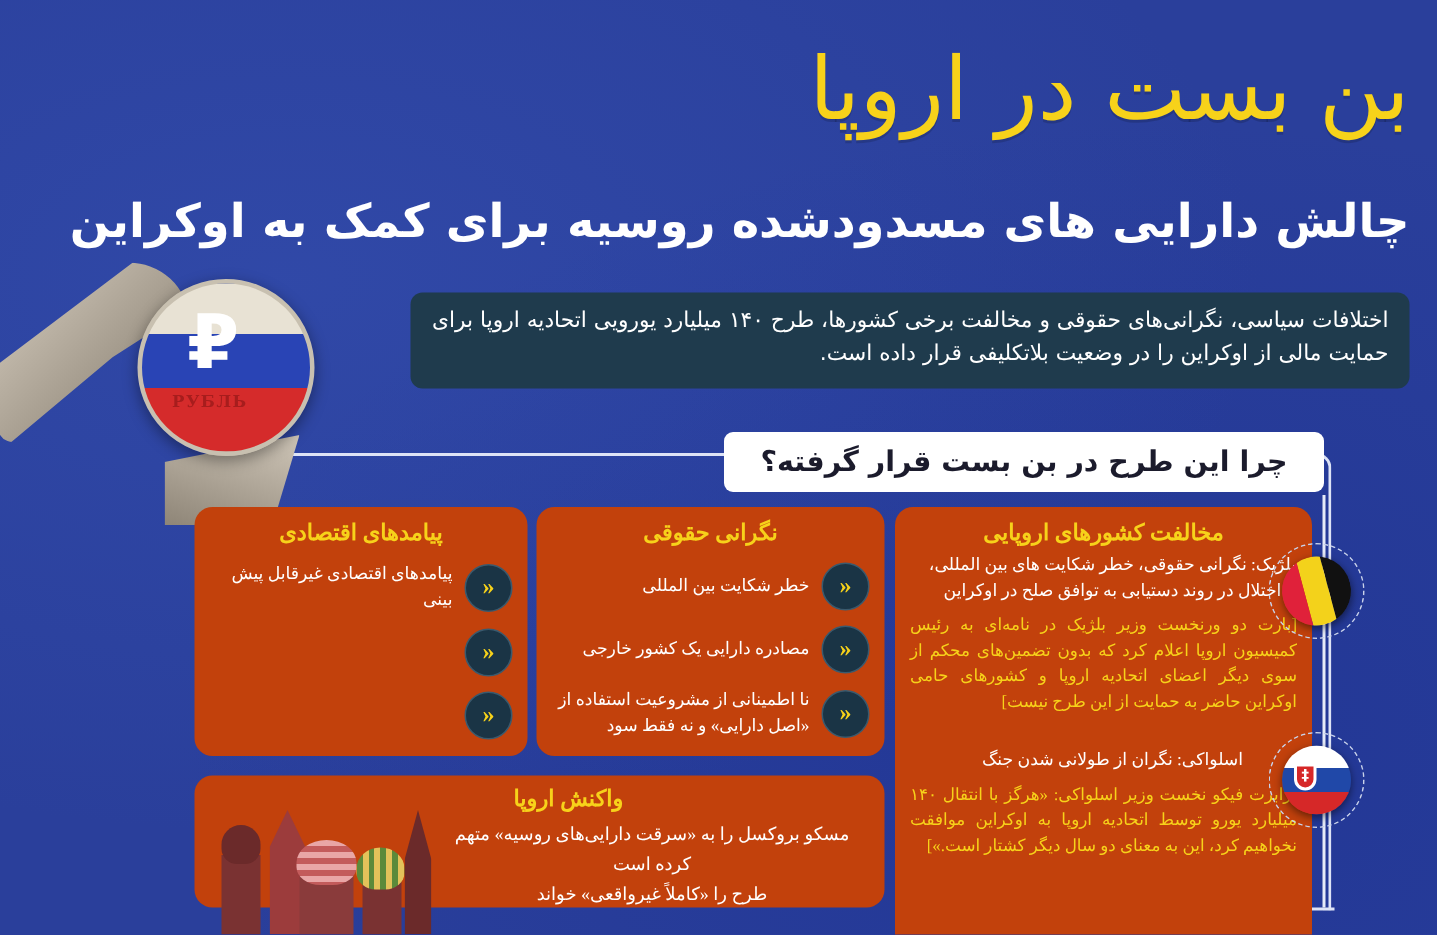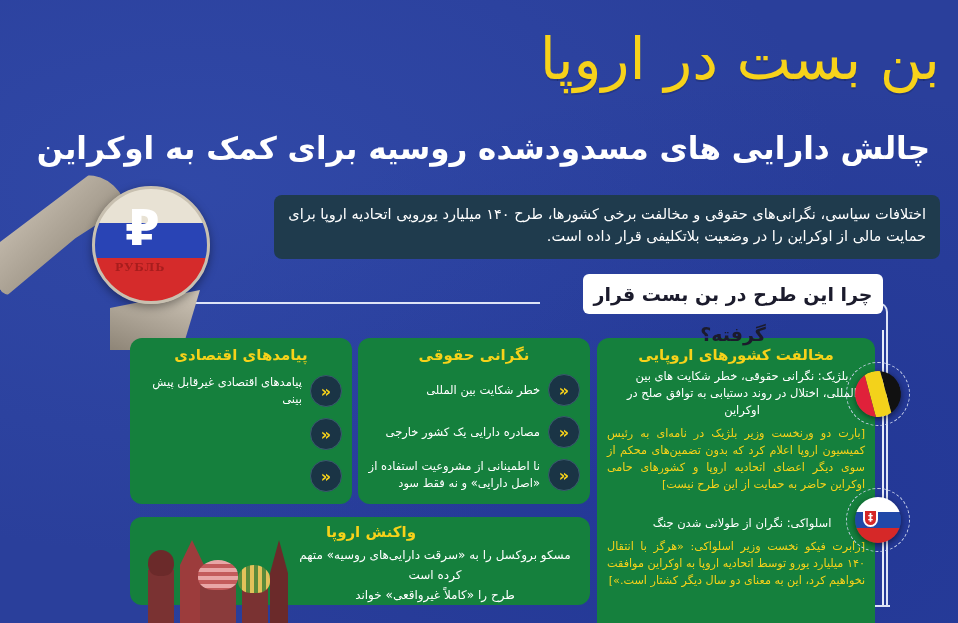--- a/index.html
+++ b/index.html
@@ -17,51 +17,52 @@
   .abs { position: absolute; }
 
   
   .main-title {
     right: 18px; top: 30px;
     font-size: 58px; font-weight: normal; color: #f7d21a;
     letter-spacing: -2px; line-height: 1;
     text-shadow: 0 2px 0 rgba(0,0,0,0.15);
   }
   .sub-title {
-    right: 28px; top: 133px;
+    right: 18px; top: 133px;
     font-size: 31px; font-weight: bold; color: #fff;
     letter-spacing: -1px; line-height: 1;
     white-space: nowrap;
   }
 
   
   .intro-box {
     right: 18px; top: 195px; width: 666px; height: 64px;
     background: #1f3b4d;
     border-radius: 8px;
     padding: 8px 14px;
     font-size: 14.5px; line-height: 22px; color: #fff; text-align: right;
   }
 
   
   .question {
-    right: 75px; top: 274px; width: 300px; height: 40px;
+    right: 75px; top: 288px; width: 400px; height: 40px;
     background: #fff; color: #1b1b2c;
     border-radius: 6px;
     font-size: 19px; font-weight: bold; text-align: center; line-height: 40px;
     z-index: 3;
   }
   .frame-top-left { left: 160px; top: 302px; width: 380px; height: 0; border-width: 2px 0 0 0; border-style: solid; border-color: #dde3f6; }
   .frame-right { right: 70px; top: 302px; width: 30px; height: 305px; border-top: 2px solid #dde3f6; border-right: 2px solid #dde3f6; border-radius: 0 10px 0 0; }
   .frame-bottom { left: 600px; top: 605px; width: 290px; height: 0; border-top: 2px solid #dde3f6; }
 
   
   .panel {
-    background: #15803d;
+    background: #c2410c;
     border-radius: 12px;
+    font-family: Liberation Serif, serif;
   }
   .panel-title {
     font-size: 15px; font-weight: bold; color: #f7d21a; text-align: center;
   }
   .europe-panel { left: 597px; top: 338px; width: 278px; height: 326px; padding: 8px 10px; }
   .legal-panel { left: 358px; top: 338px; width: 232px; height: 166px; padding: 8px 10px; }
   .econ-panel { left: 130px; top: 338px; width: 222px; height: 166px; padding: 8px 10px; }
   .russia-panel { left: 130px; top: 517px; width: 460px; height: 88px; padding: 6px 14px; }
 
   .country-text { font-size: 11.5px; line-height: 17px; text-align: center; color: #fff; margin-top: 4px; padding-left: 12px; }

